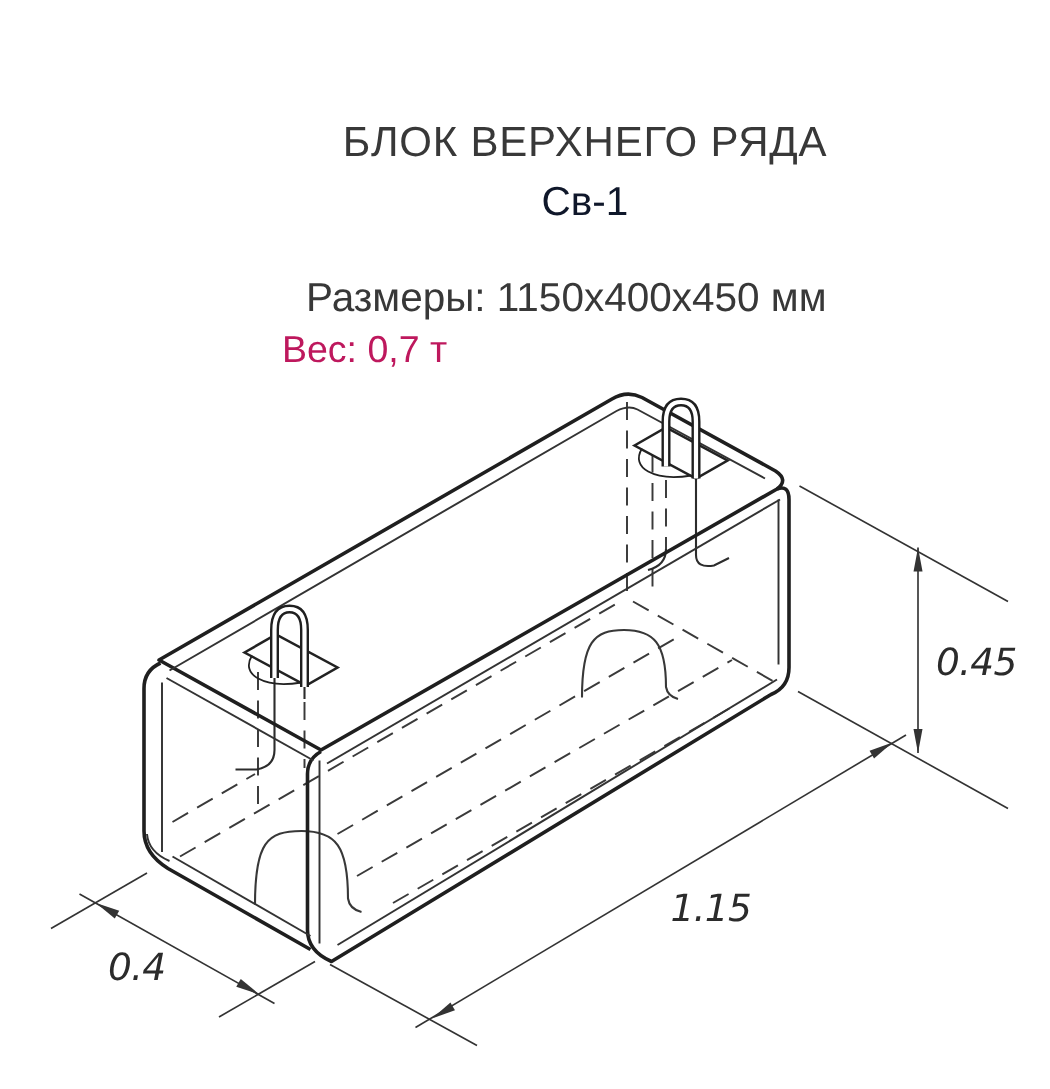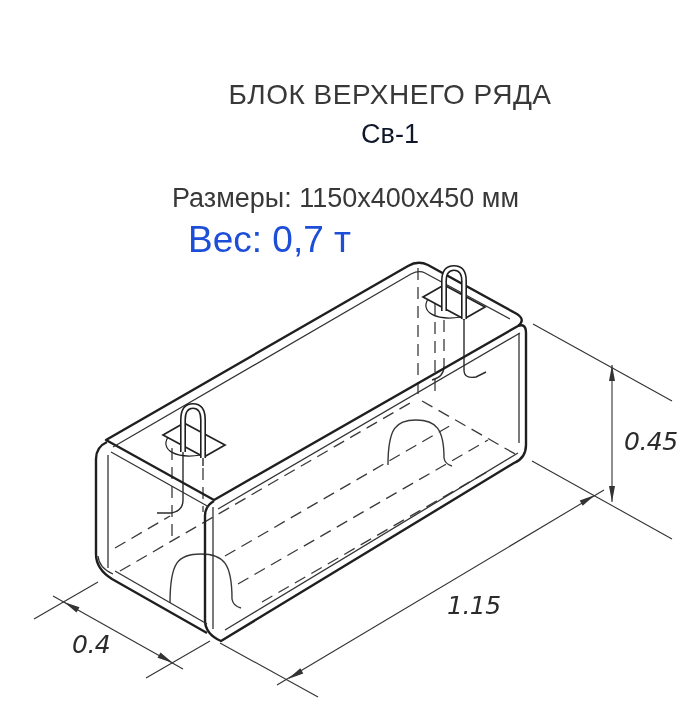--- a/index.html
+++ b/index.html
@@ -11,26 +11,26 @@
   .canvas{position:absolute;left:0;top:0;width:580px;height:726px;margin-left:20px;}
   .title{
     position:absolute;left:40px;top:79px;width:660px;
     text-align:center;font-size:28px;color:#383838;letter-spacing:0.5px;
   }
   .subtitle{
     position:absolute;left:40px;top:119px;width:660px;
     text-align:center;font-size:27px;color:#0f172a;
   }
   .spec-line-1{
-    position:absolute;left:152px;top:183px;
+    position:absolute;left:184px;top:183px;
     font-size:27px;color:#383838;
   }
   .spec-line-2{
     position:absolute;left:168px;top:219px;
-    font-size:37px;color:#1d4ed8;
+    font-size:25px;color:#be185d;
   }
   svg.drawing{position:absolute;left:0;top:0;}
   .dim-label{
     font-family:"DejaVu Sans", sans-serif;
     font-style:italic;font-size:25px;fill:#2b2b2b;letter-spacing:-0.5px;
   }
 </style>
 </head>
 <body>
 

